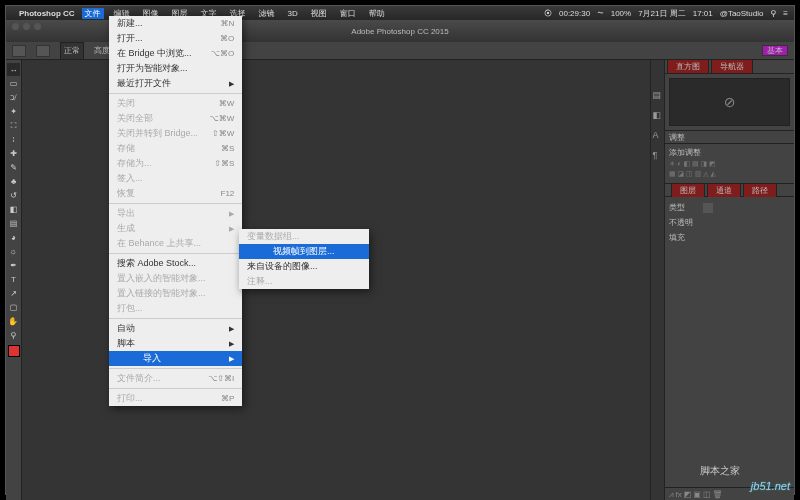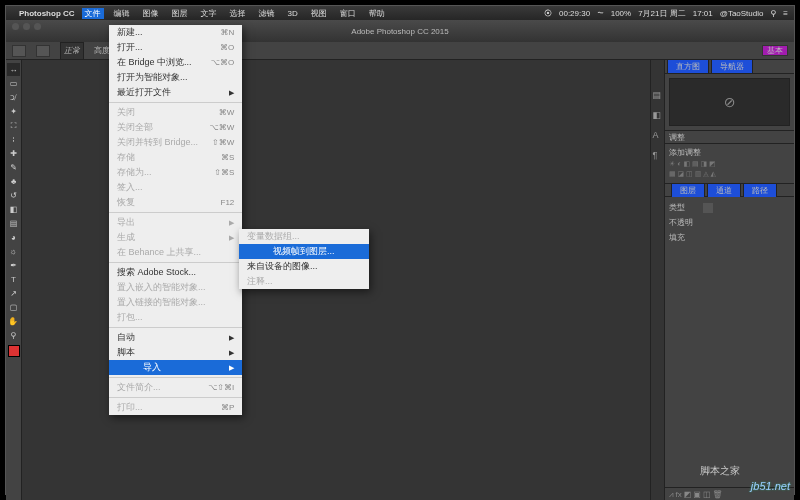--- a/index.html
+++ b/index.html
@@ -9,49 +9,49 @@
 .macbar .app { font-weight:bold; }
 .macbar .menu-item { cursor:default; padding:0 3px; }
 .macbar .menu-item.hl { background:#1a6bd8; color:#fff; }
 .macbar .spacer { flex:1; }
 .macbar .statico { font-size:8px; }
 .titlebar { height:22px; background:linear-gradient(#4a4a4a,#333); display:flex; align-items:center; justify-content:center; color:#bbb; font-size:8px; position:relative; }
 .traffic { position:absolute; left:6px; top:3px; display:flex; gap:4px; }
 .traffic span { width:7px; height:7px; border-radius:50%; background:#555; display:block; }
 .optbar { height:18px; background:#434343; border-bottom:1px solid #222; display:flex; align-items:center; font-size:8px; color:#bbb; padding:0 6px; gap:10px; }
 .optbar .ico { width:14px; height:12px; background:#555; border:1px solid #333; }
-.optbar .field { background:#333; border:1px solid #222; padding:0 3px; height:18px; display:flex; align-items:center;font-style:italic; }
+.optbar .field { background:#333; border:1px solid #222; padding:0 3px; height:18px; display:flex; align-items:center; }
 .optbar .btn { background:#a21caf; border:1px solid #333; padding:0 4px; height:11px; display:flex; align-items:center; }
 .workspace { display:flex; height:calc(100% - 46px); background:#262626; }
 .toolcol { width:16px; background:#434343; border-right:1px solid #222; display:flex; flex-direction:column; align-items:center; padding-top:3px; gap:1px; }
 .toolcol .tool { width:13px; height:13px; display:flex; align-items:center; justify-content:center; color:#ccc; font-size:8px; cursor:default; }
 .toolcol .tool.active { background:#2a2a2a; }
 .toolcol .swatch { width:12px; height:12px; margin-top:2px; background:#d33; border:1px solid #000; position:relative; }
 .canvas { flex:1; background:#343434; }
 .gutter { width:14px; background:#343434; border-left:1px solid #222; display:flex; flex-direction:column; align-items:center; padding-top:30px; gap:10px; }
 .gutter .gi { width:10px; height:10px; color:#999; font-size:9px; }
 .panels { width:130px; background:#434343; border-left:1px solid #222; font-size:8px; color:#bbb; display:flex; flex-direction:column; }
 .ptabs { height:14px; display:flex; align-items:flex-end; border-bottom:1px solid #222; }
-.ptab { padding:1px 8px; background:#1d4ed8; border:1px solid #222; border-bottom:none; margin-left:2px; }
+.ptab { padding:1px 8px; background:#7f1d1d; border:1px solid #222; border-bottom:none; margin-left:2px; }
 .navprev { height:48px; background:#2a2a2a; display:flex; align-items:center; justify-content:center; color:#888; font-size:14px; margin:4px; border:1px solid #222; }
 .phdr { height:14px; background:#434343; border-top:1px solid #222; border-bottom:1px solid #222; display:flex; align-items:center; padding:0 4px; }
 .pbody { padding:3px 4px; font-size:8px; }
 .adjrow { display:flex; gap:3px; margin:2px 0; color:#777; font-size:7px; }
 .lrow { display:flex; align-items:center; gap:18px; padding:2px 0; }
 .lico { width:10px; height:10px; background:#555; }
 .lfoot { display:flex; gap:2px; padding:2px 4px; border-top:1px solid #222; color:#888; font-size:8px; margin-top:auto; }
 
 .dd { position:absolute; background:#eee; color:#333; font-size:9px; box-shadow:2px 3px 8px rgba(0,0,0,.5); z-index:50; min-width:130px; }
 .dd .row { display:flex; align-items:center; justify-content:space-between; padding:1px 8px; white-space:nowrap; }
 .dd .row.dis { color:#aaa; }
 .dd .row.hl { background:#1a6bd8; color:#fff;padding-left:34px; }
 .dd .sep { height:1px; background:#ccc; margin:2px 0; }
 .dd .sc { color:#888; font-size:8px; margin-left:14px; }
 .dd .arrow { font-size:7px; }
-#dd1 { left:103px; top:19px; }
+#dd1 { left:103px; top:10px; }
 #dd2 { left:233px; top:223px; width:100px; }
 .watermark { position:absolute; right:10px; bottom:8px; color:#9cc8ff; font-size:11px; font-style:italic; text-shadow:0 0 2px #3a7; }
 .wm2 { position:absolute; right:60px; bottom:22px; color:#ccc; font-size:10px; }
 </style>
 </head>
 <body>
 
 <div class="shell">
   <div class="macbar">
     <span></span>

